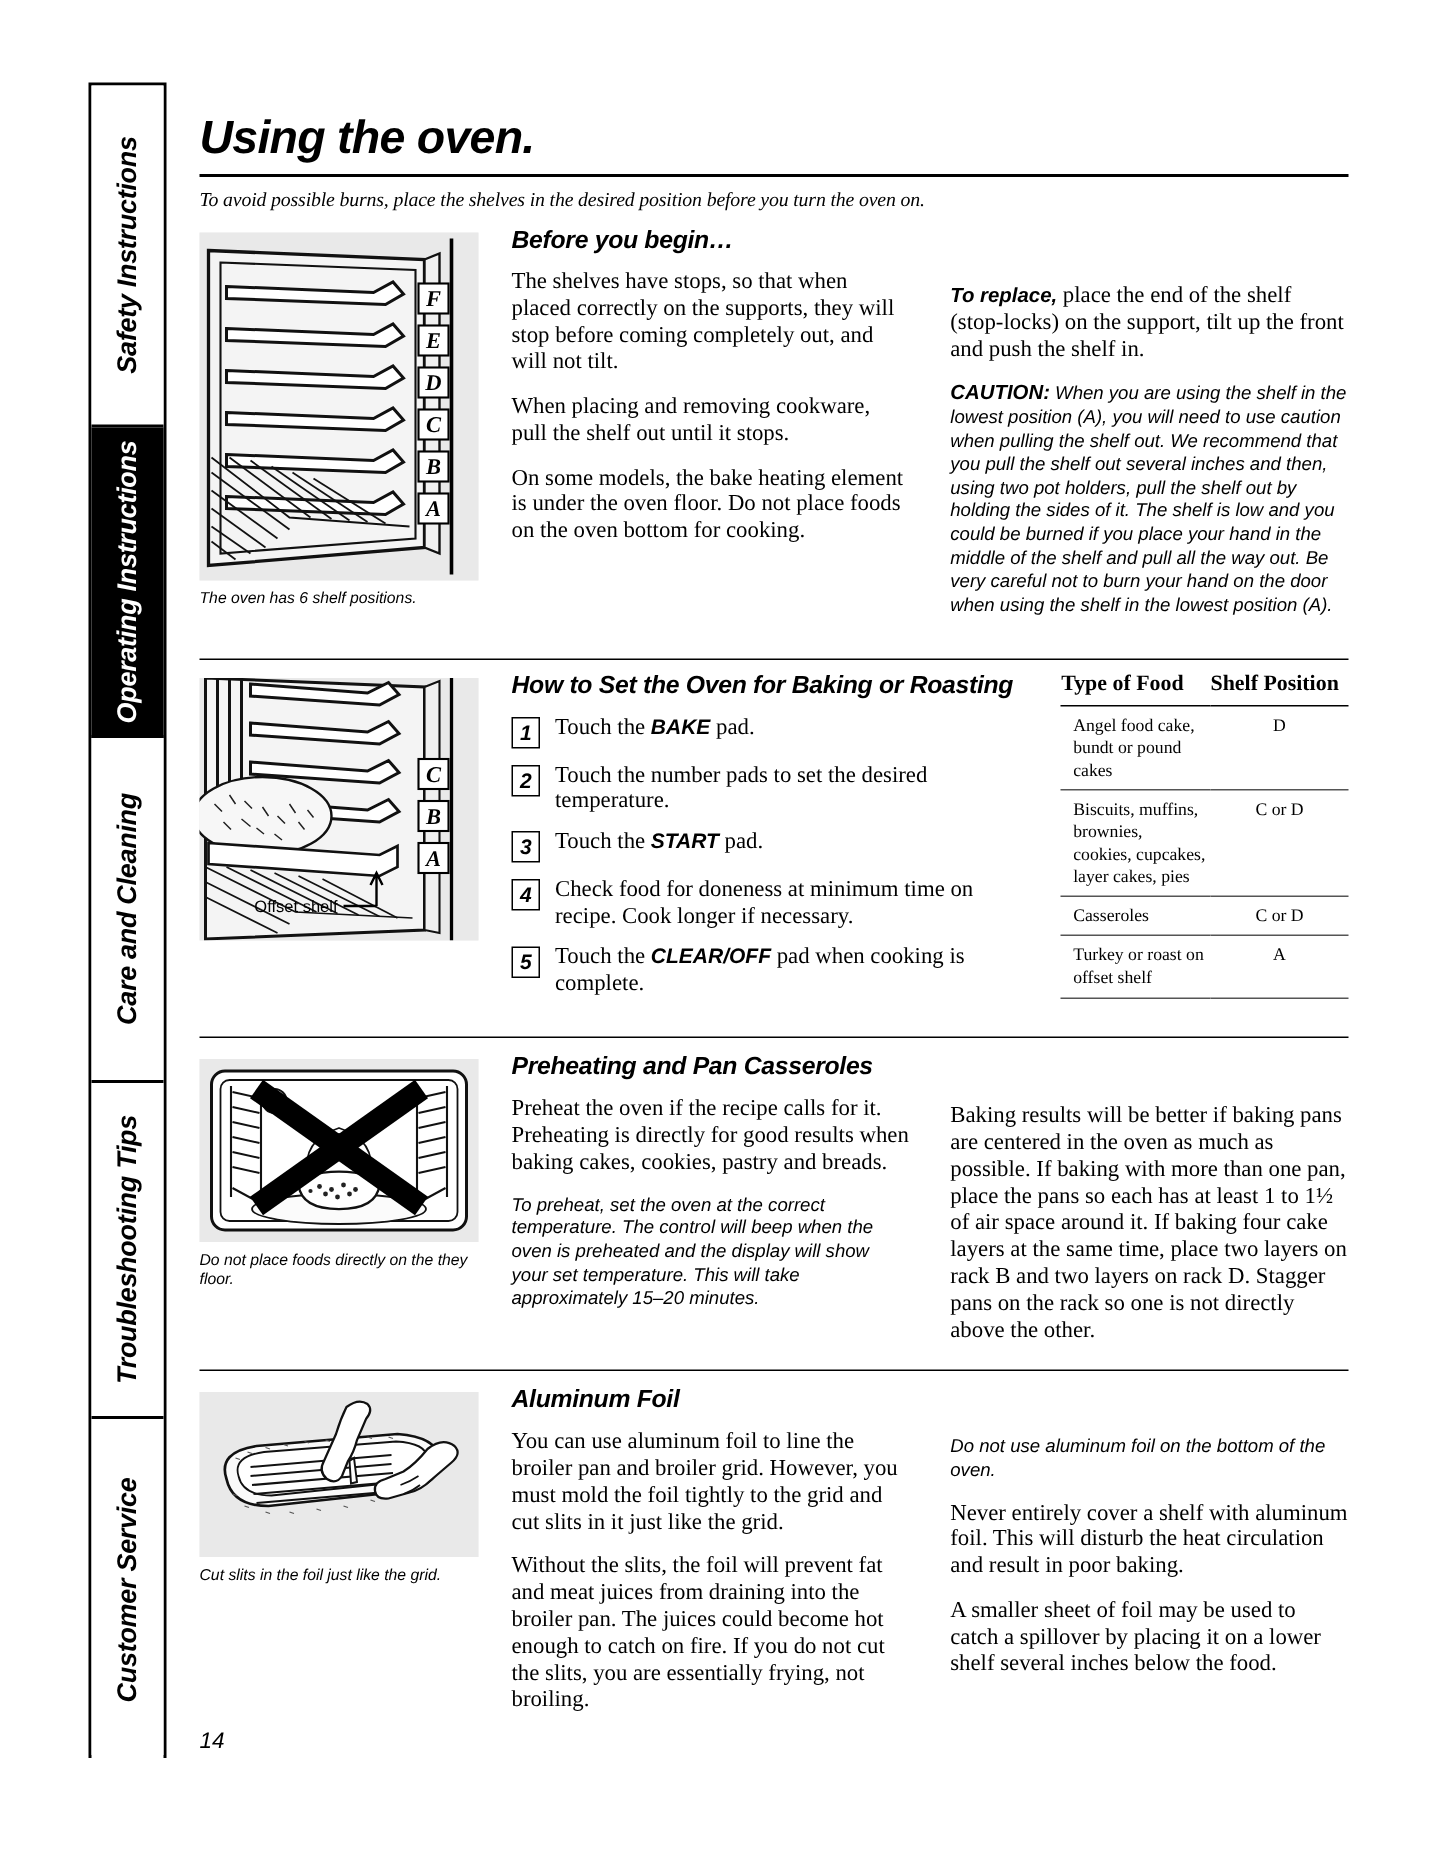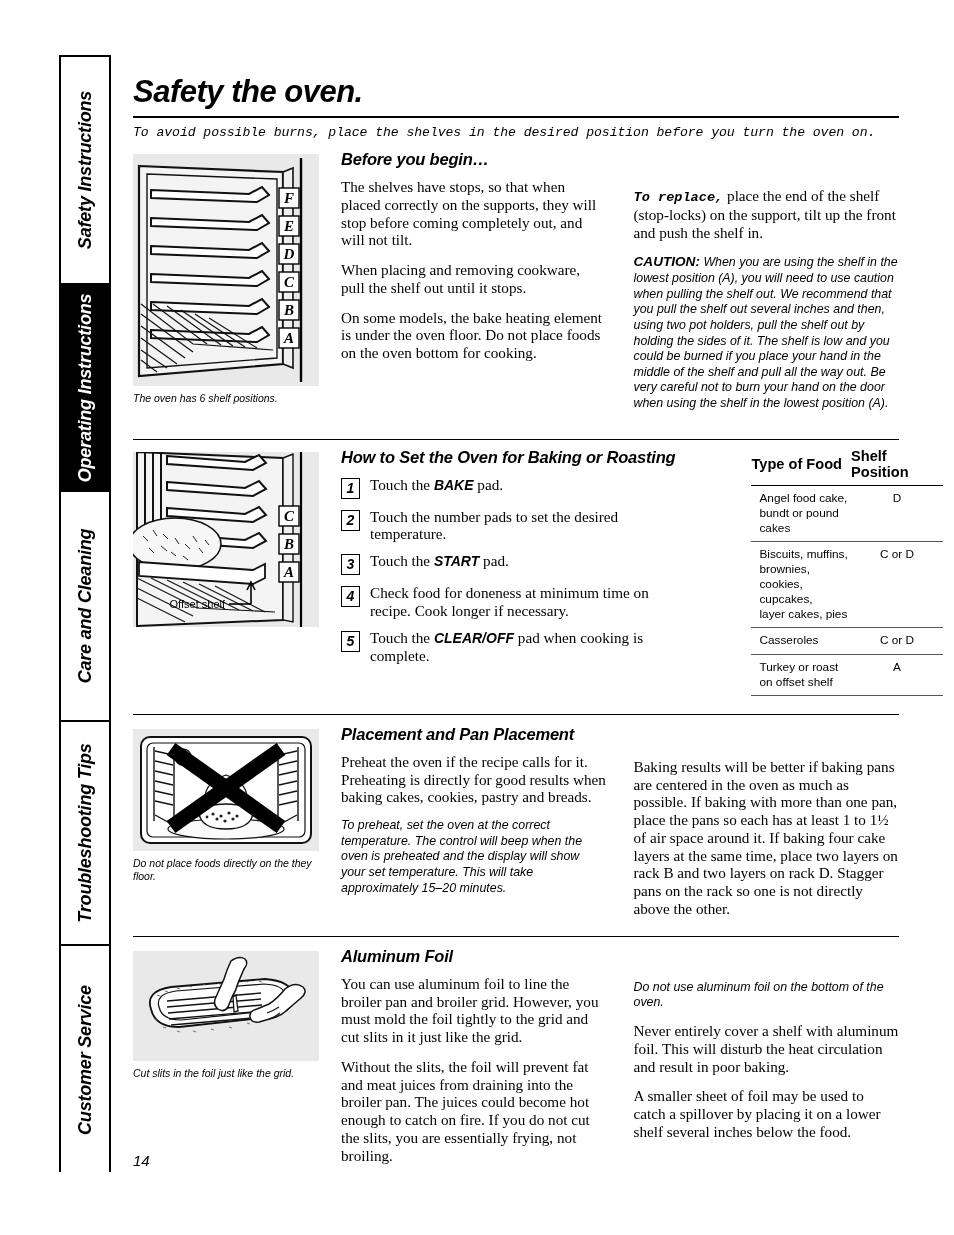--- a/index.html
+++ b/index.html
@@ -72,21 +72,21 @@
   }
   .rule-thick {
     border-top: 2.6px solid #000;
     margin: 0;
   }
   .rule-thin {
     border-top: 1.6px solid #000;
     margin: 0;
   }
   .intro {
-    font-family: Liberation Mono, monospace;
+    font-family: Liberation Serif, serif;
     font-style: italic;
     font-size: 13.2px;
     margin: 7px 0 0 0;
     letter-spacing: -0.1px;
   }
 
   
   .section {
     display: flex;
     align-items: flex-start;
@@ -136,21 +136,21 @@
   }
   p.body:last-child { margin-bottom: 0; }
   p.ital {
     font-family: "Liberation Sans", sans-serif;
     font-style: italic;
     font-size: 12.4px;
     line-height: 1.26;
     margin: 0 0 11px 0;
   }
   .lead {
-    font-family: Liberation Mono, monospace;
+    font-family: Liberation Sans, sans-serif;
     font-weight: bold;
     font-style: italic;
     font-size: 13.6px;
   }
   .leadcaut {
     font-family: "Liberation Sans", sans-serif;
     font-weight: bold;
     font-size: 13.6px;
   }
   .padname {
@@ -183,22 +183,21 @@
   .steptext {
     font-family: "Liberation Serif", serif;
     font-size: 15.2px;
     line-height: 1.17;
   }
 
   
   table.shelf {
     border-collapse: collapse;
     width: 100%;
-    font-family: Liberation Sans, sans-serif;
-    margin-left: 44px;
+    font-family: Liberation Serif, serif;
   }
   table.shelf th {
     font-size: 14.6px;
     font-weight: bold;
     text-align: left;
     padding: 0 0 5px 0;
     border-bottom: 1.6px solid #000;
   }
   table.shelf th.pos { }
   table.shelf td {
@@ -252,21 +251,21 @@
   <div class="tab tab-3">
     <span class="tab-label">Troubleshooting Tips</span>
   </div>
   <div class="tab tab-4">
     <span class="tab-label">Customer Service</span>
   </div>
 </div>
 
 <div id="main">
 
-  <h1 class="page-title">Safety the oven.</h1>
+  <h1 class="page-title">Using the oven.</h1>
   <div class="rule-thick"></div>
   <p class="intro">To avoid possible burns, place the shelves in the desired position before you turn the oven on.</p>
 
   <div class="section" style="margin-top:10px;">
     <div class="figcol">
       <div class="figure">
         <svg width="186" height="232" viewBox="0 0 186 232">
           <rect x="0" y="0" width="186" height="232" fill="#e9e9e9"></rect>
 
           <path d="M6 12 L150 18 L150 210 L6 222 Z" fill="#f4f4f4" stroke="#111" stroke-width="2.2"></path>
@@ -499,21 +498,21 @@
             <line x1="38" y1="20" x2="148" y2="98"></line>
             <line x1="148" y1="20" x2="38" y2="98"></line>
           </g>
         </svg>
       </div>
       <div class="caption">Do not place foods directly on the they floor.</div>
     </div>
 
     <div class="textcols">
       <div class="col left">
-        <h2 class="head">Placement and Pan Placement</h2>
+        <h2 class="head">Preheating and Pan Casseroles</h2>
         <p class="body">Preheat the oven if the recipe calls for it. Preheating is directly for good results when baking cakes, cookies, pastry and breads.</p>
         <p class="ital">To preheat, set the oven at the correct temperature. The control will beep when the oven is preheated and the display will show your set temperature. This will take approximately 15–20 minutes.</p>
       </div>
       <div class="col right">
         <p class="body" style="margin-top:33px;">Baking results will be better if baking pans are centered in the oven as much as possible. If baking with more than one pan, place the pans so each has at least 1 to 1½  of air space around it. If baking four cake layers at the same time, place two layers on rack B and two layers on rack D. Stagger pans on the rack so one is not directly above the other.</p>
       </div>
     </div>
   </div>
 
   <div class="rule-thin" style="margin-top:18px;"></div>

